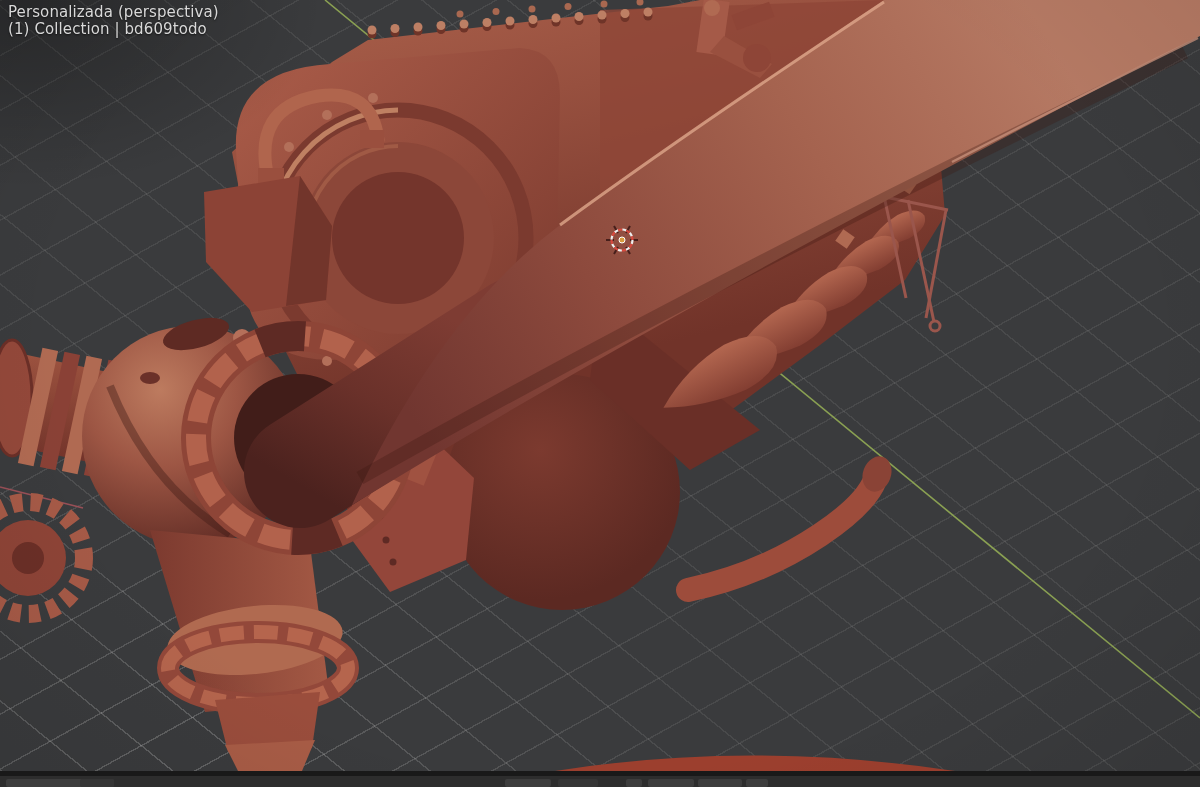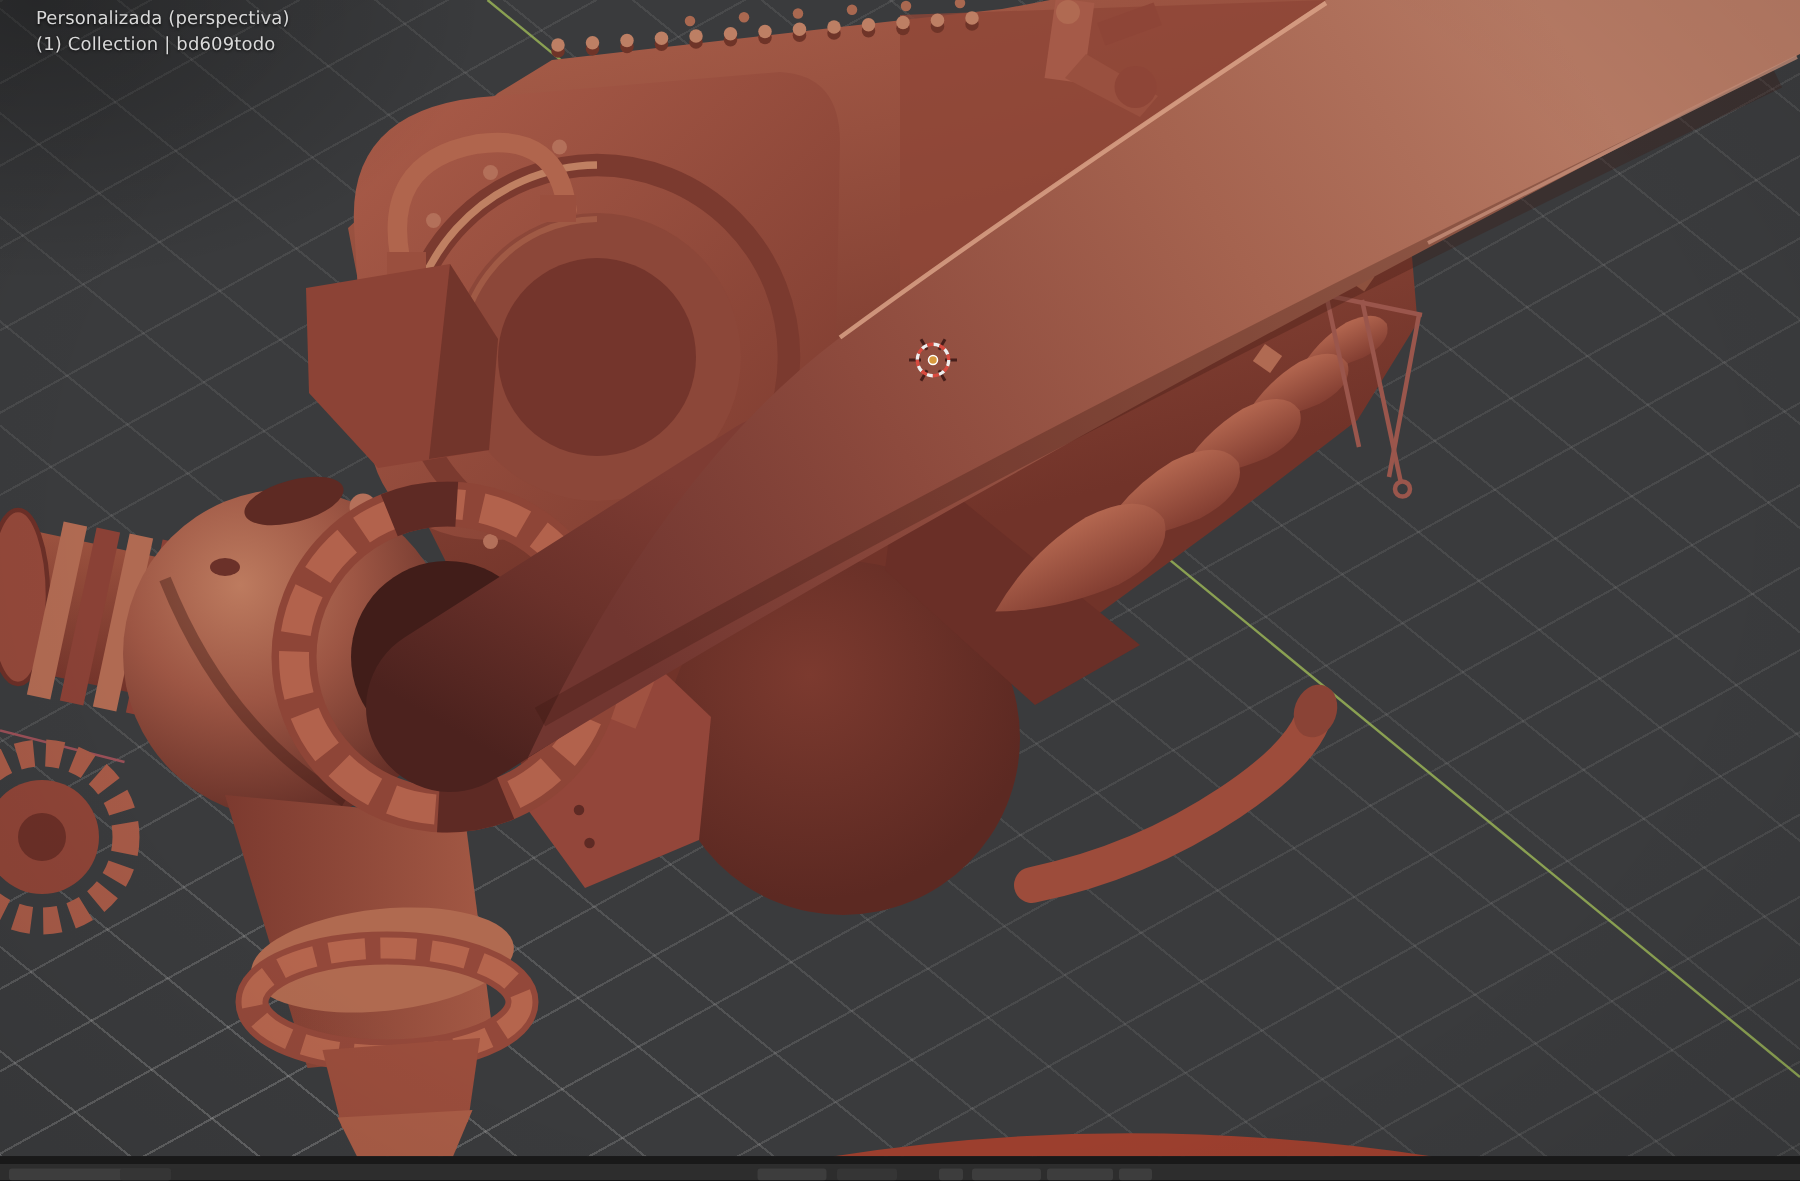--- a/index.html
+++ b/index.html
@@ -32,22 +32,22 @@
   }
   .vignette{
     position:absolute;inset:0;pointer-events:none;
     background:
       radial-gradient(ellipse 430px 270px at 2% 0%, rgba(0,0,0,0.30), transparent 70%),
       radial-gradient(ellipse 900px 700px at 50% 45%, transparent 60%, rgba(0,0,0,0.10) 100%);
   }
   .scene{position:absolute;left:0;top:0;width:1200px;height:771px;}
 
   .overlay-text{
-    position:absolute;left:24px;top:4px;color:var(--overlay-text);
-    font-size:12px;line-height:17px;text-shadow:0 1px 2px rgba(0,0,0,0.65);
+    position:absolute;left:8px;top:4px;color:var(--overlay-text);
+    font-size:15px;line-height:17px;text-shadow:0 1px 2px rgba(0,0,0,0.65);
     letter-spacing:0.1px;
   }
   .overlay-text div{white-space:nowrap;}
 
   .cursor3d{position:absolute;width:40px;height:40px;margin-left:-20px;margin-top:-20px;}
 
   .bottom-sep{position:absolute;left:0;top:771px;width:1200px;height:5px;background:var(--bar-sep);}
   .bottom-bar{position:absolute;left:0;top:776px;width:1200px;height:11px;background:var(--bar-bg);}
   .bbtn{position:absolute;top:3px;height:8px;background:var(--bar-btn);border-radius:2px;}
   .bbtn.dark{background:#353535;}

